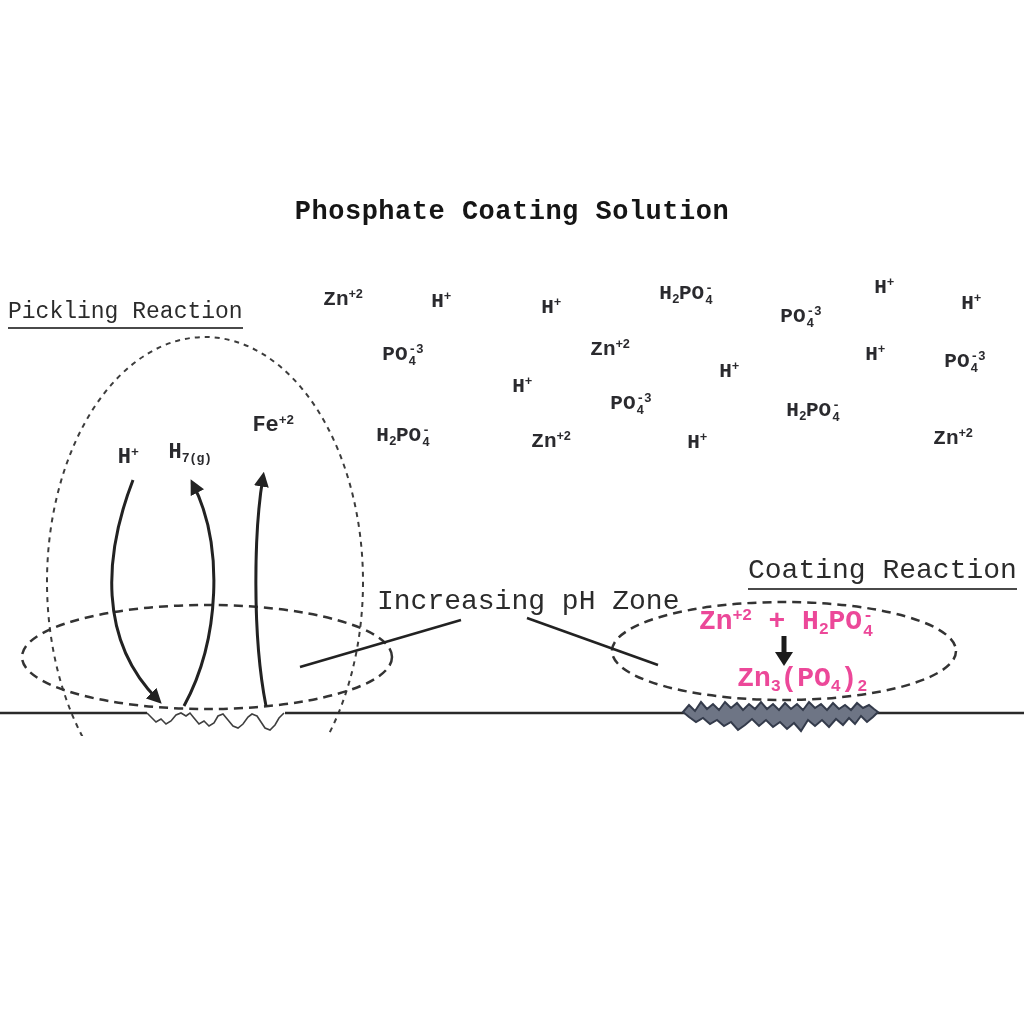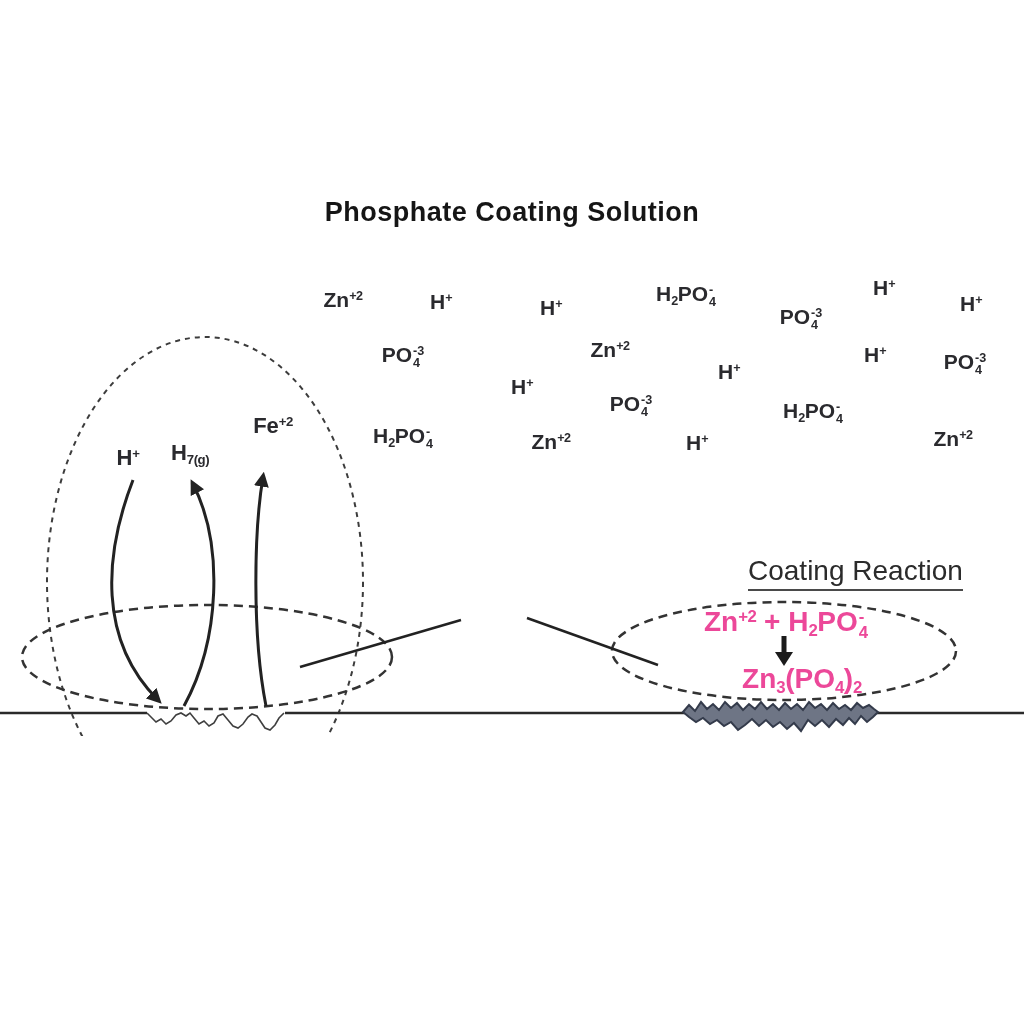--- a/index.html
+++ b/index.html
@@ -1,18 +1,18 @@
 <!DOCTYPE html>
 <html><head>
 <meta charset="utf-8">
 <style>
   html,body{margin:0;padding:0;background:#ffffff;}
   #stage{
     position:relative;width:1024px;height:736px;background:#ffffff;overflow:hidden;
-    font-family:Liberation Sans, sans-serif;color:#262626;
+    font-family:Liberation Mono, monospace;color:#262626;
   }
   #diagram-svg{position:absolute;left:0;top:0;width:1024px;height:1024px;}
   .txt{position:absolute;white-space:nowrap;}
   #title{
     left:0;top:197px;width:100%;text-align:center;
     font-size:27px;font-weight:bold;color:#151515;letter-spacing:.5px;
   }
   .zone-label{font-size:28px;color:#2b2b2b;}
   .underlined{border-bottom:2px solid #4a4a4a;padding-bottom:2px;}
   #pickling-label{left:8px;top:299px;font-size:23px;}
@@ -65,21 +65,23 @@
     <g>
       <line x1="784" y1="636" x2="784" y2="653" stroke="#1b1b1b" stroke-width="5"></line>
       <polygon points="775,652 793,652 784,666" fill="#1b1b1b"></polygon>
     </g>
 
     <polygon points="683,712 689,705 695,711 701,702 707,709 713,704 719,710 725,702 731,708 737,703 743,710 749,704 755,709 761,702 767,709 773,704 779,710 785,703 791,709 797,704 803,710 809,702 815,708 821,704 827,710 833,703 839,709 845,705 851,710 857,703 863,708 869,705 874,709 878,712 873,717 867,722 861,716 855,724 849,718 843,725 836,719 829,727 822,720 815,726 808,720 801,731 794,723 787,729 780,722 773,727 766,720 759,726 752,719 745,725 738,730 731,722 724,726 717,720 710,724 703,718 696,722 689,717" fill="#6e7585" stroke="#343b4b" stroke-width="2" stroke-linejoin="miter"></polygon>
   </svg>
 
   <div id="title" class="txt">Phosphate Coating Solution</div>
 
+  <div id="pickling-label" class="txt zone-label underlined">Pickling Reaction</div>
   <div id="coating-label" class="txt zone-label underlined">Coating Reaction</div>
+  <div id="ph-zone-label" class="txt zone-label">Increasing pH Zone</div>
   <div id="steel-label" class="txt">Steel</div>
   <div id="fe-label" class="txt">Fe</div>
 
   <div id="ions-layer">
       <div class="ion" style="left: 343px; top: 299px;"><span>Zn</span><sup>+2</sup></div>
       <div class="ion" style="left: 441px; top: 301px;"><span>H</span><sup>+</sup></div>
       <div class="ion" style="left: 551px; top: 307px;"><span>H</span><sup>+</sup></div>
       <div class="ion" style="left: 686px; top: 296px;"><span>H</span><sub>2</sub><span>PO</span><span class="ss"><span>-</span><span>4</span></span></div>
       <div class="ion" style="left: 801px; top: 319px;"><span>PO</span><span class="ss"><span>-3</span><span>4</span></span></div>
       <div class="ion" style="left: 884px; top: 287px;"><span>H</span><sup>+</sup></div>

